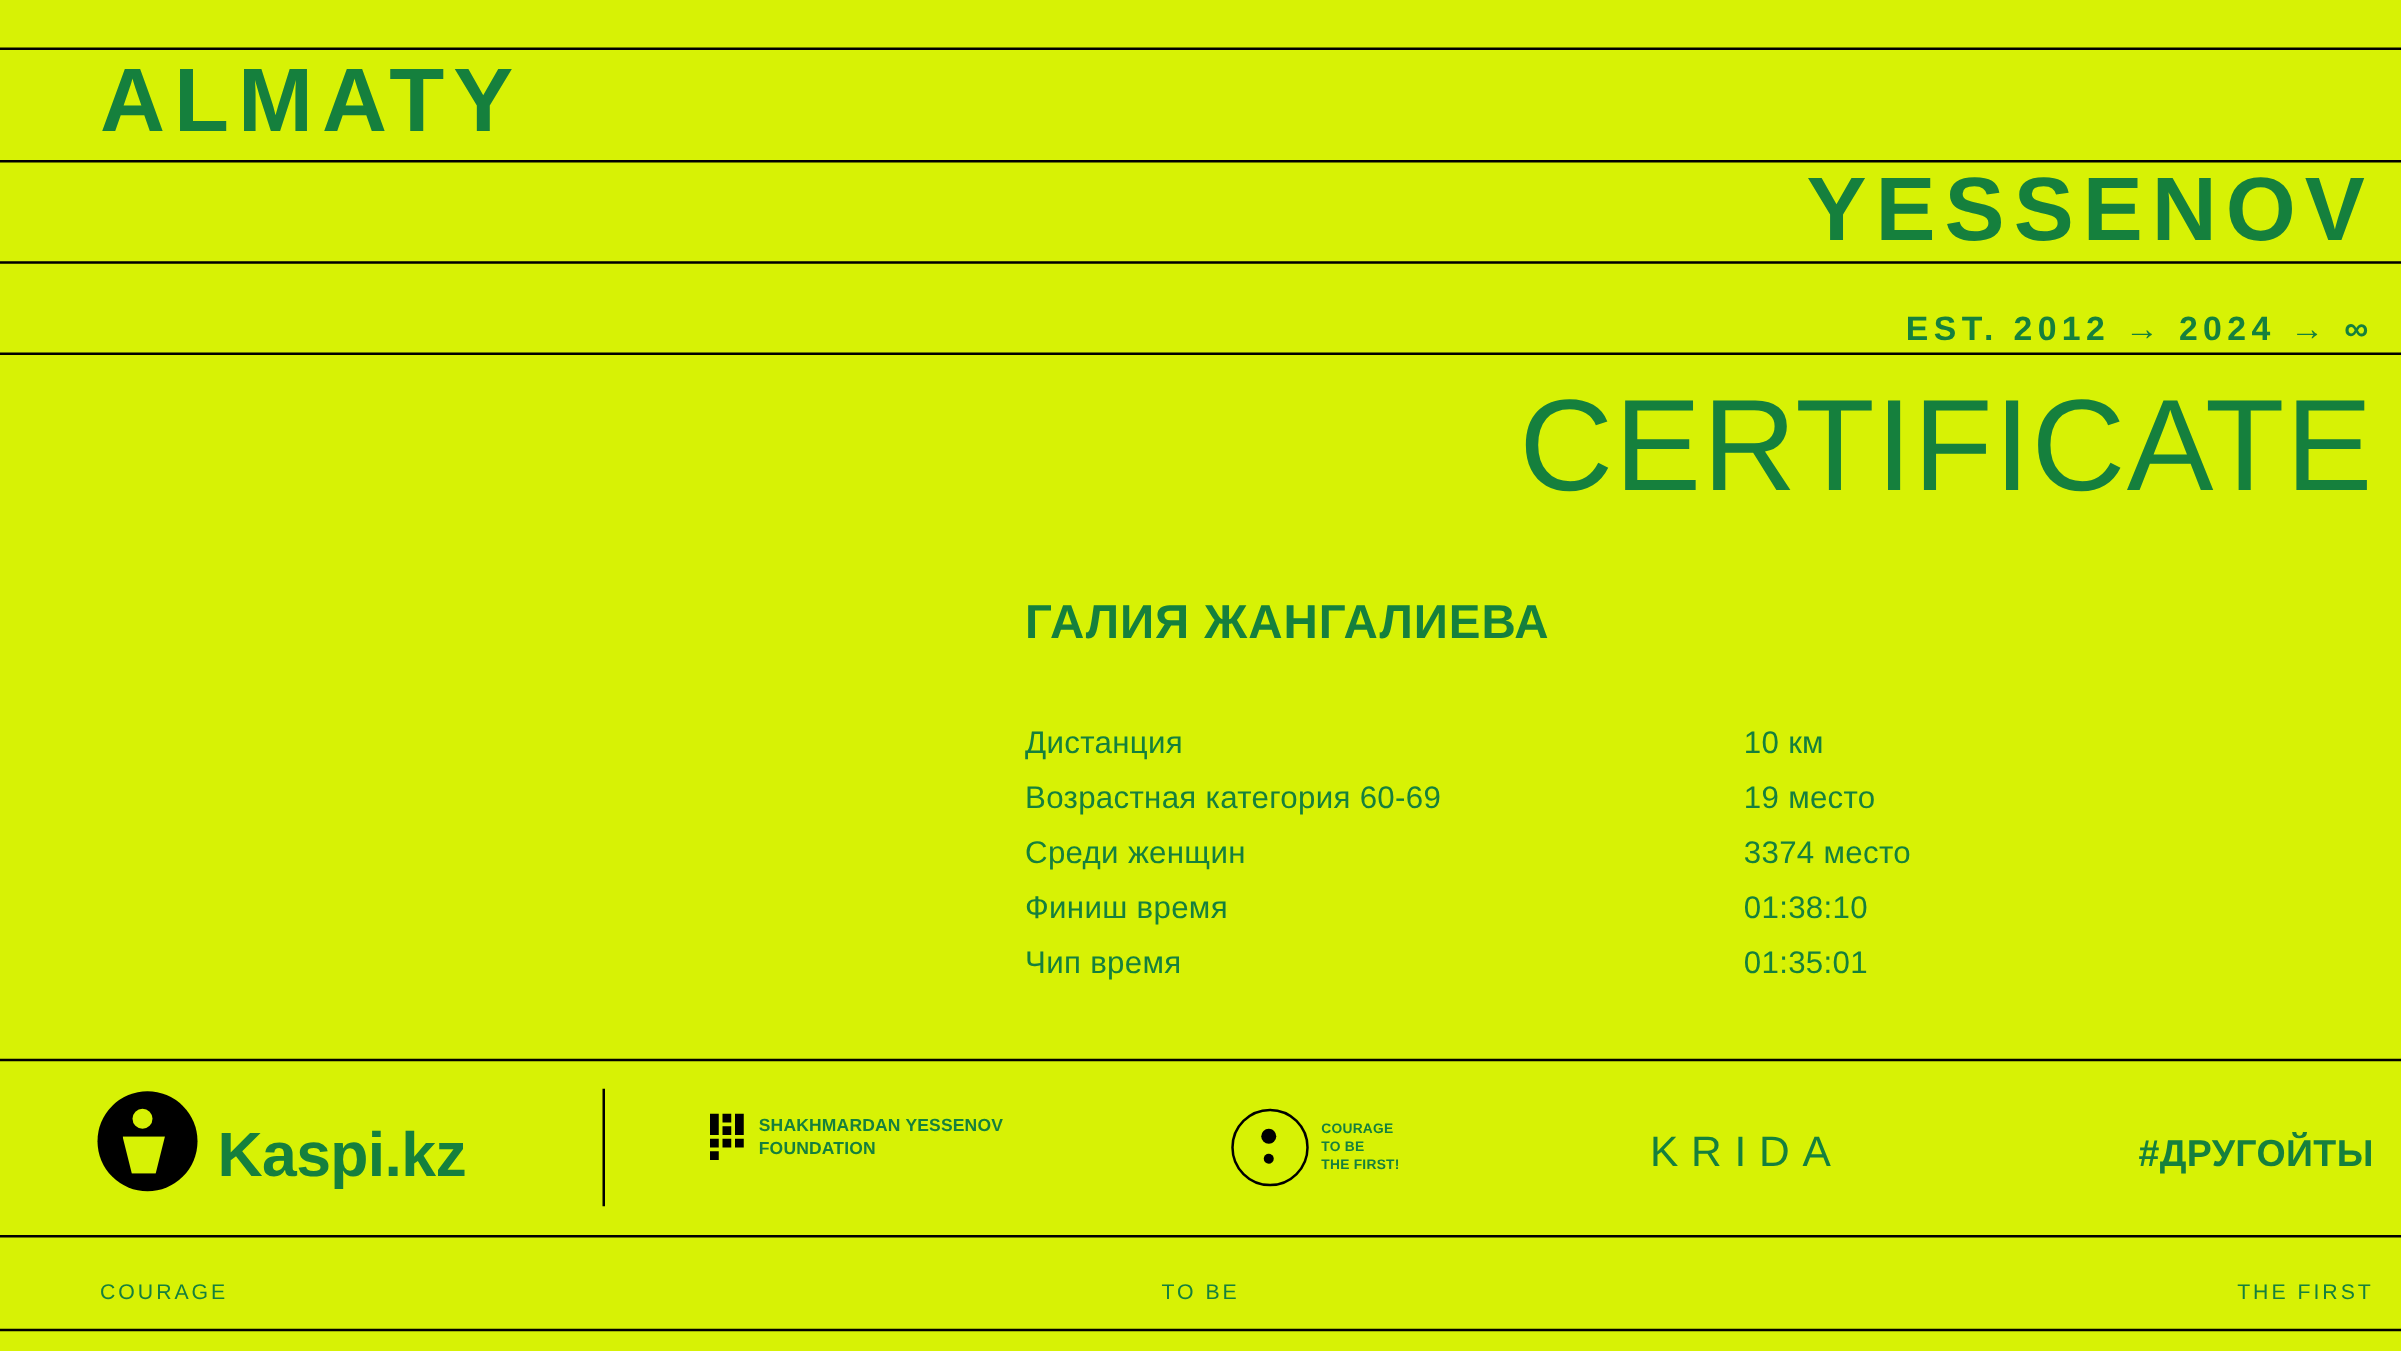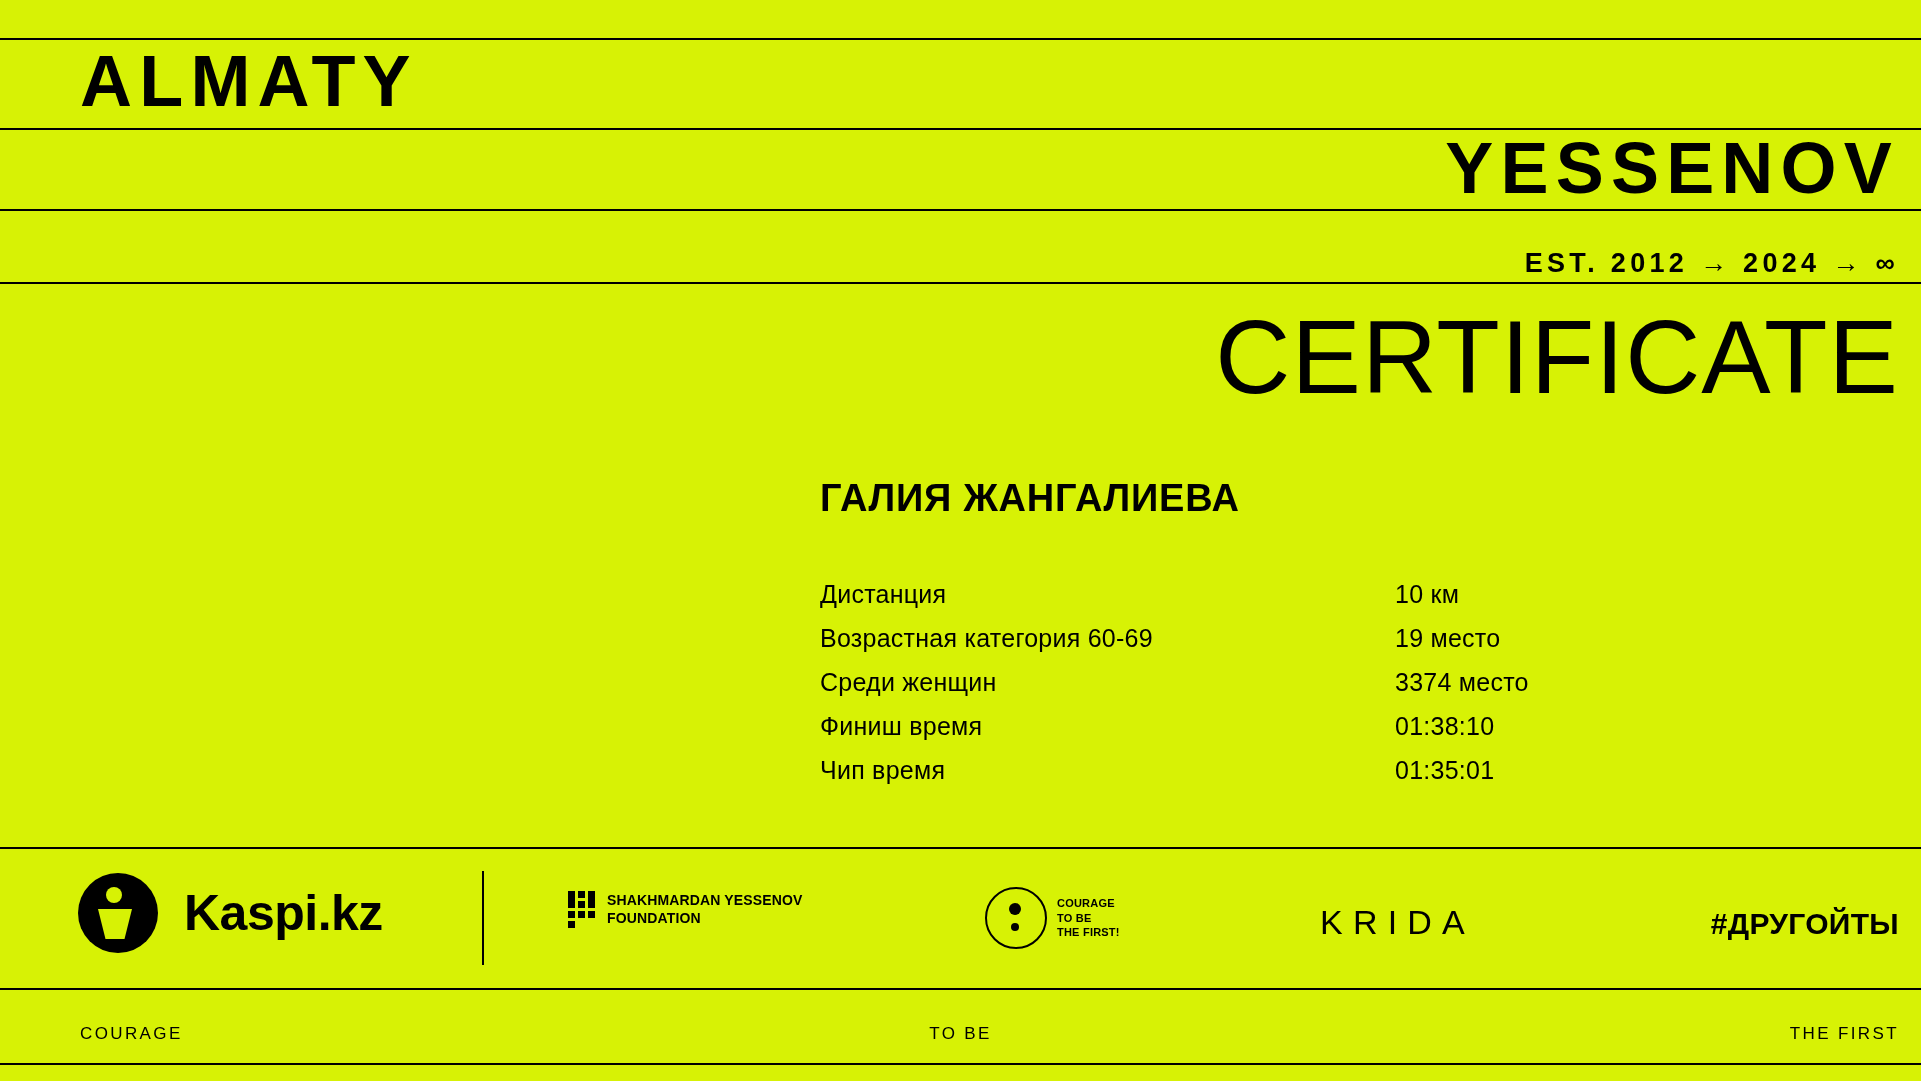--- a/index.html
+++ b/index.html
@@ -9,21 +9,21 @@
   }
   body {
     font-family: "Liberation Sans", sans-serif;
   }
   .certificate {
     position: relative;
     width: 1921px;
     height: 1081px;
     background: #d7f205;
     overflow: hidden;
-    color: #000000;
+    color: #15803d;
   }
 
   
   .hline {
     position: absolute;
     left: 0;
     width: 100%;
     height: 2px;
     background: #000;
   }
@@ -116,22 +116,22 @@
     width: 100%;
     height: 139px;
     display: flex;
     align-items: center;
   }
   .sp-kaspi {
     position: absolute;
     left: 78px;
     top: 24px;
     display: flex;
-    align-items: center;
-    gap: 26px;
+    align-items: flex-end;
+    gap: 16px;
   }
   .kaspi-mark {
     width: 80px;
     height: 80px;
     border-radius: 50%;
     background: #000;
     position: relative;
   }
   .kaspi-mark::before {
     content: "";

